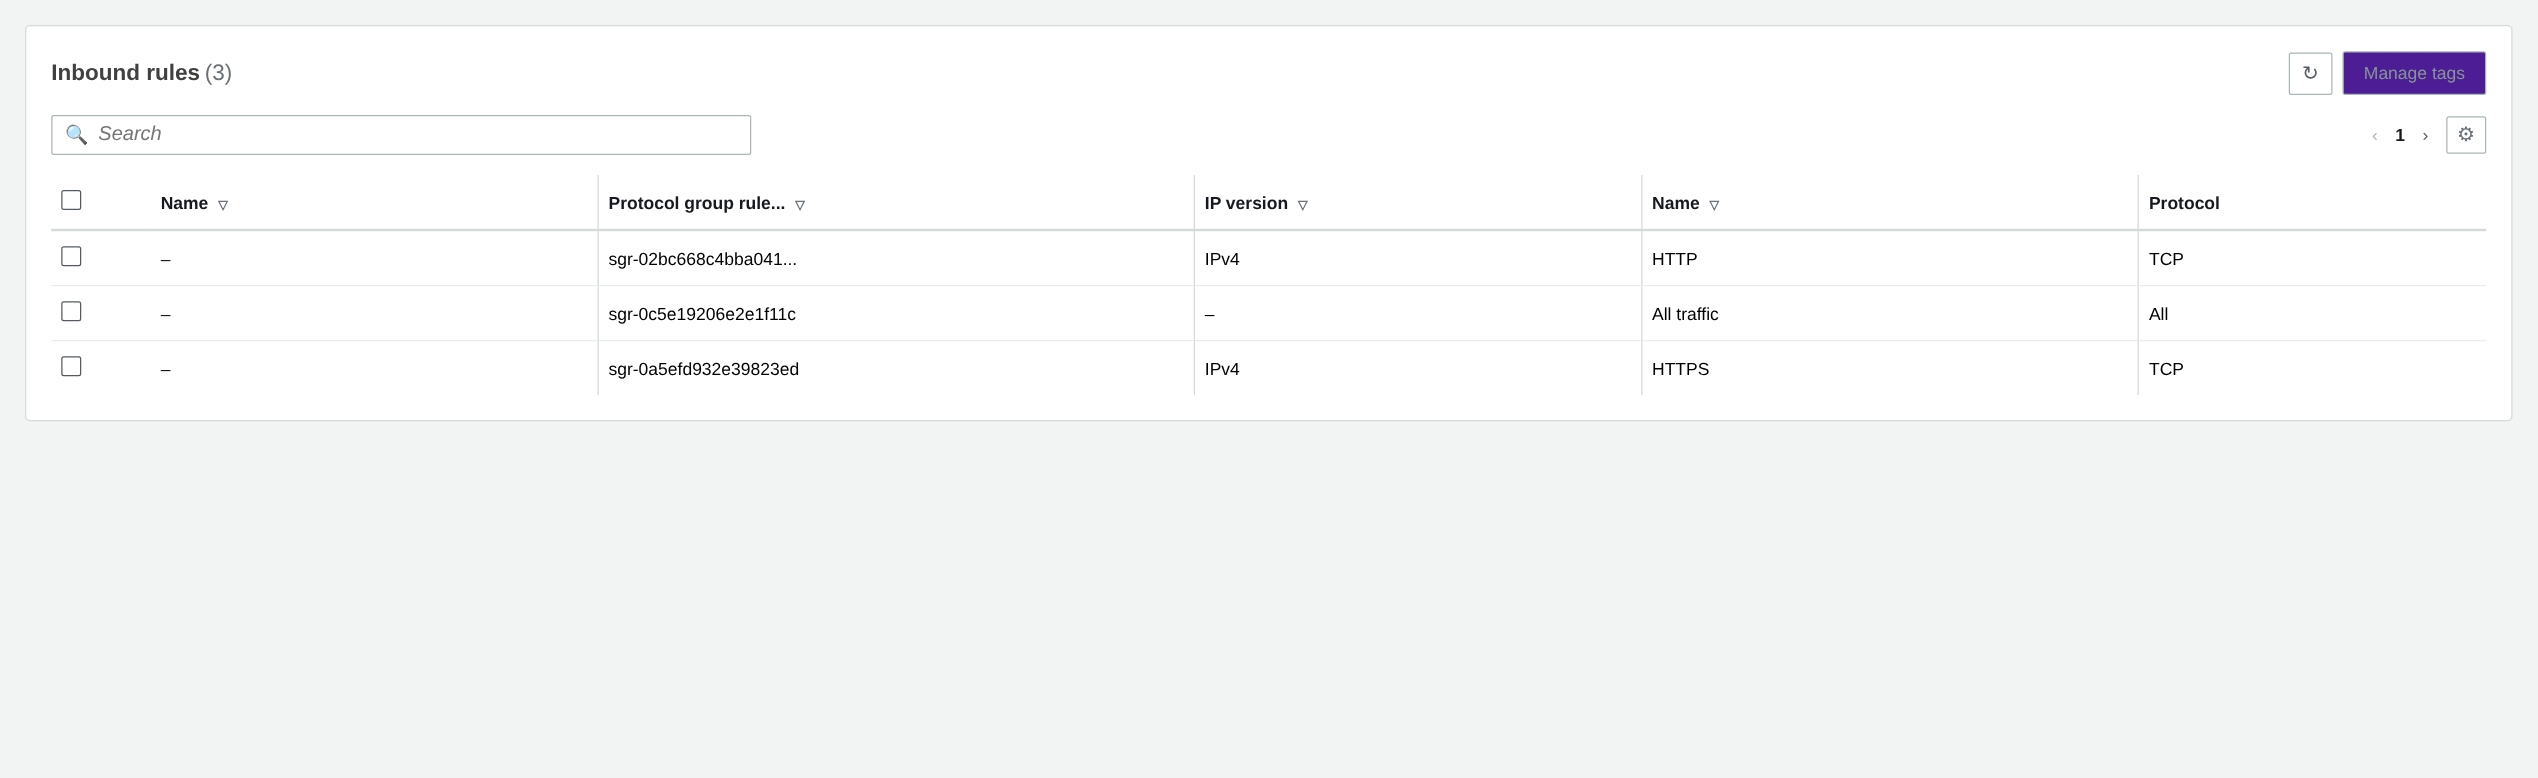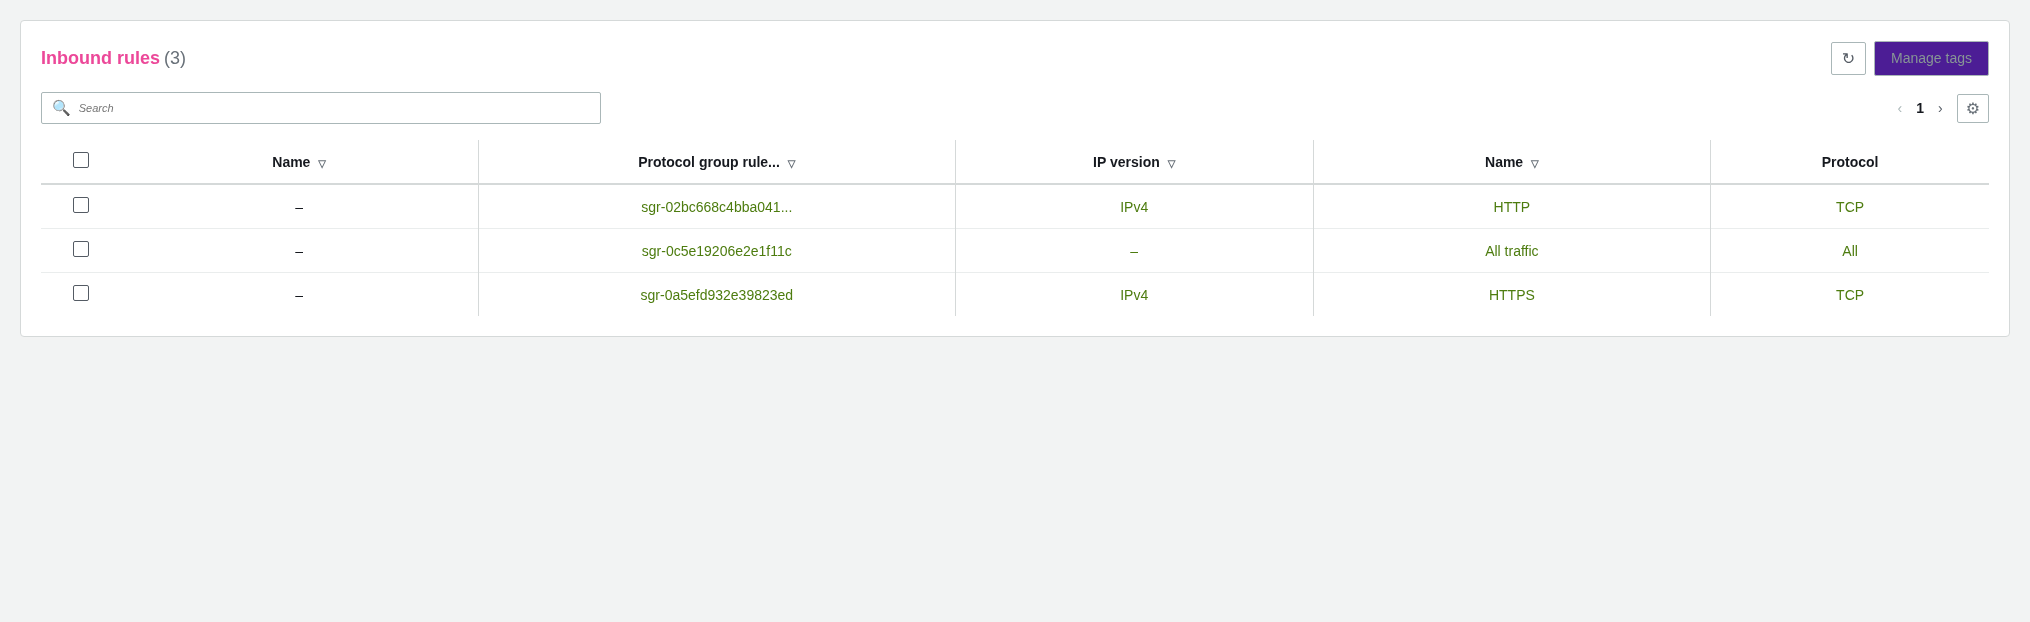--- a/index.html
+++ b/index.html
@@ -22,21 +22,21 @@
     }
     .panel-header {
       display: flex;
       align-items: center;
       justify-content: space-between;
       margin-bottom: 16px;
     }
     .panel-title {
       font-size: 18px;
       font-weight: 700;
-      color: #ec4899;
+      color: #404040;
     }
     .panel-title-count {
       font-weight: 400;
       color: #687078;
     }
     .header-actions {
       display: flex;
       align-items: center;
       gap: 8px;
     }
@@ -83,21 +83,21 @@
       border: 1px solid #aab7b8;
       border-radius: 2px;
       background: #fff;
       padding: 6px 10px;
       width: 560px;
       gap: 8px;
     }
     .search-box input {
       border: none;
       outline: none;
-      font-size: 11px;
+      font-size: 16px;
       color: #aab7b8;
       font-style: italic;
       width: 100%;
       font-family: inherit;
       background: transparent;
     }
     .search-icon {
       color: #687078;
       font-size: 15px;
     }
@@ -144,32 +144,32 @@
       border-bottom: 2px solid #d5d9d9;
     }
     tbody tr {
       border-bottom: 1px solid #eaeded;
     }
     tbody tr:last-child {
       border-bottom: none;
     }
     th, td {
       padding: 12px 8px;
-      text-align: center;
+      text-align: left;
       vertical-align: middle;
     }
     th {
       font-weight: 700;
       font-size: 14px;
       color: #16191f;
       white-space: nowrap;
     }
     td {
       font-size: 14px;
-      color: #4d7c0f;
+      color: #000000;
     }
     .col-check { width: 40px; }
     .col-name { width: 180px; }
     .col-sgrule { width: 240px; }
     .col-ipversion { width: 180px; }
     .col-type { width: 200px; }
     .col-protocol { width: 140px; }
     .sort-icon {
       display: inline-block;
       margin-left: 4px;

